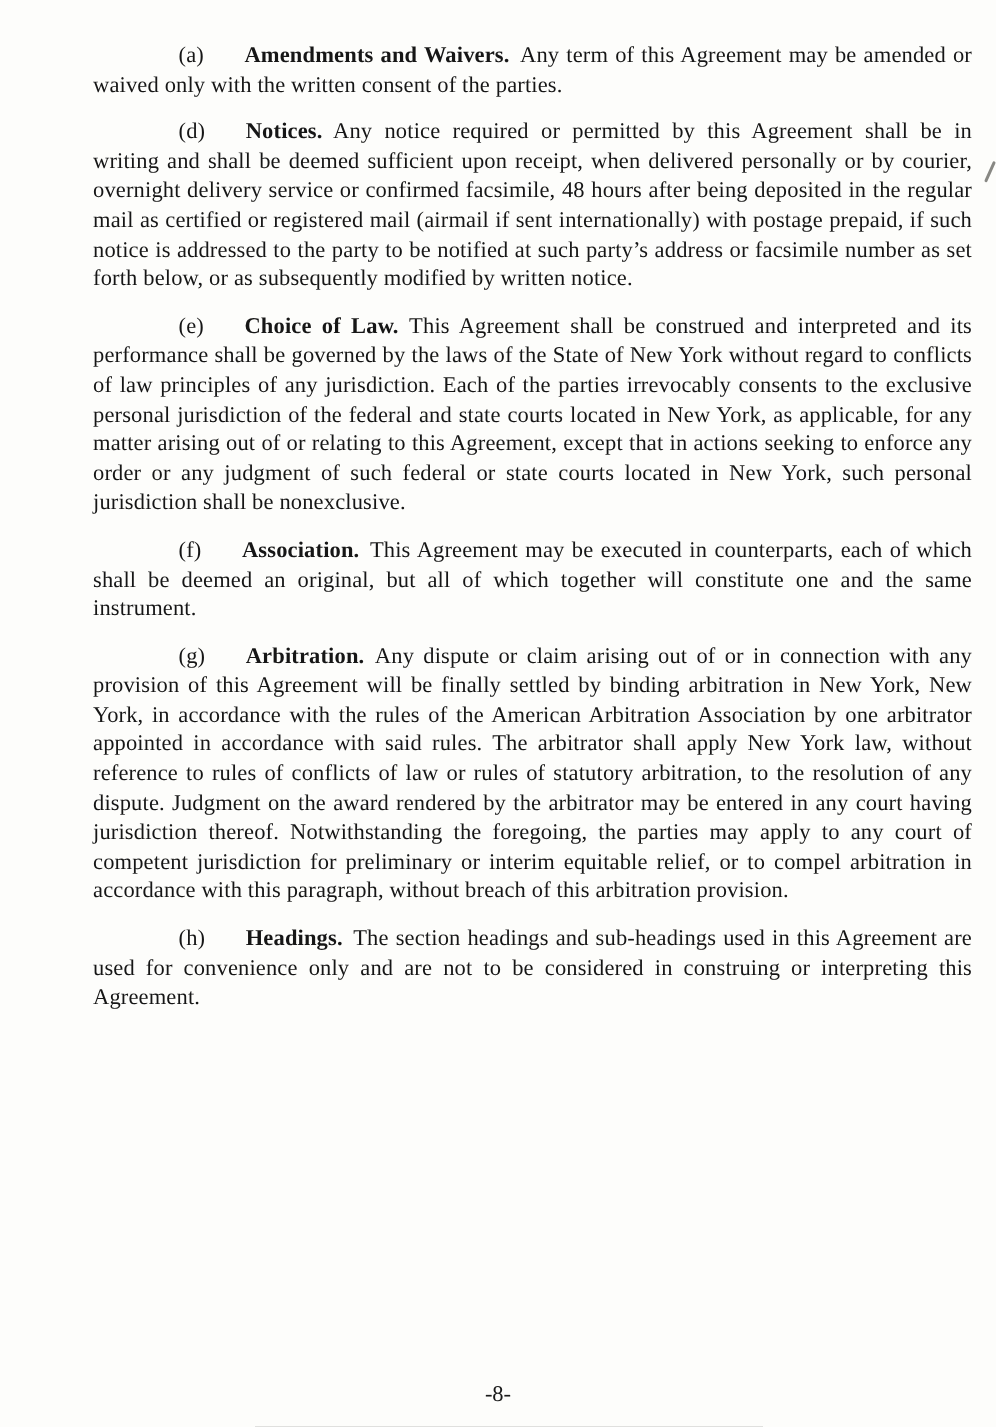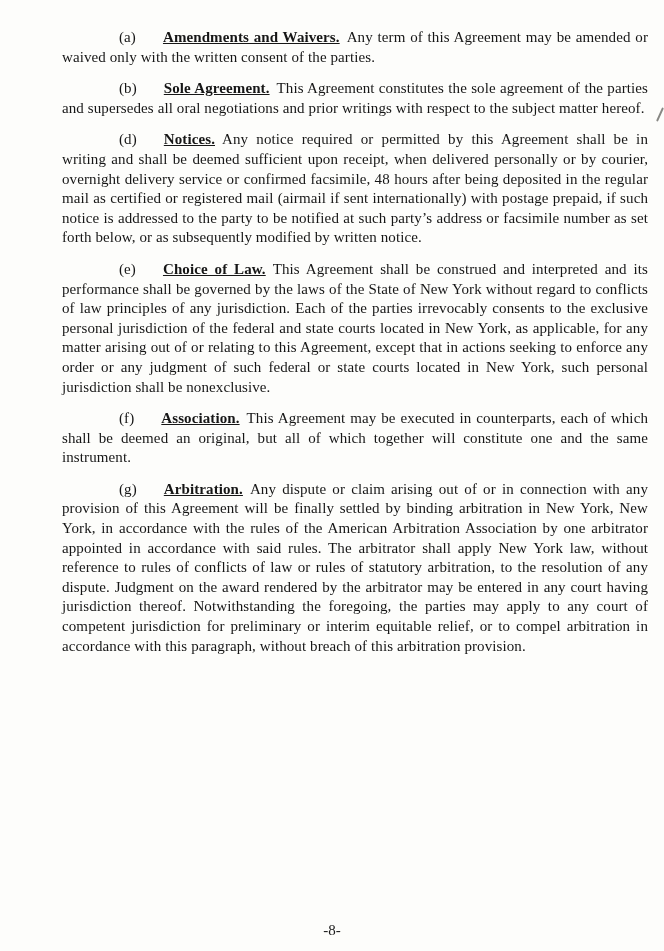--- a/index.html
+++ b/index.html
@@ -24,21 +24,20 @@
     text-indent: 57px;
     margin-bottom: 12px;
     letter-spacing: 0.1px;
   }
   .tab {
     display: inline-block;
     width: 27px;
   }
   .heading {
     font-weight: bold;
-    text-decoration: underline;
     margin-right: 7px;
   }
   .footer {
     position: absolute;
     bottom: 12px;
     left: 0;
     right: 0;
     text-align: center;
     font-size: 15px;
     color: #1a1a1a;
@@ -55,31 +54,31 @@
     opacity: 0.8;
   }
 </style>
 </head>
 <body>
 
 <div class="page-content">
 
   <p class="section"><span class="letter">(a)</span><span class="tab"></span><span class="heading">Amendments and Waivers.</span><span class="body-text">Any term of this Agreement may be amended or waived only with the written consent of the parties.</span></p>
 
-  <p class="section"><span class="letter">(b)</span><span class="tab"></span><span class="heading">Sole Agreement.</span><span class="body-text">This Agreement constitutes the sole agreement of the parties and supersedes all oral negotiations and prior writings with respect to the subject matter hereof.</span></p>
 
 
   <p class="section"><span class="letter">(d)</span><span class="tab"></span><span class="heading">Notices.</span><span class="body-text">Any notice required or permitted by this Agreement shall be in writing and shall be deemed sufficient upon receipt, when delivered personally or by courier, overnight delivery service or confirmed facsimile, 48 hours after being deposited in the regular mail as certified or registered mail (airmail if sent internationally) with postage prepaid, if such notice is addressed to the party to be notified at such party’s address or facsimile number as set forth below, or as subsequently modified by written notice.</span></p>
 
   <p class="section"><span class="letter">(e)</span><span class="tab"></span><span class="heading">Choice of Law.</span><span class="body-text">This Agreement shall be construed and interpreted and its performance shall be governed by the laws of the State of New York without regard to conflicts of law principles of any jurisdiction.  Each of the parties irrevocably consents to the exclusive personal jurisdiction of the federal and state courts located in New York, as applicable, for any matter arising out of or relating to this Agreement, except that in actions seeking to enforce any order or any judgment of such federal or state courts located in New York, such personal jurisdiction shall be nonexclusive.</span></p>
 
   <p class="section"><span class="letter">(f)</span><span class="tab"></span><span class="heading">Association.</span><span class="body-text">This Agreement may be executed in counterparts, each of which shall be deemed an original, but all of which together will constitute one and the same instrument.</span></p>
 
   <p class="section"><span class="letter">(g)</span><span class="tab"></span><span class="heading">Arbitration.</span><span class="body-text">Any dispute or claim arising out of or in connection with any provision of this Agreement will be finally settled by binding arbitration in New York, New York, in accordance with the rules of the American Arbitration Association by one arbitrator appointed in accordance with said rules.  The arbitrator shall apply New York law, without reference to rules of conflicts of law or rules of statutory arbitration, to the resolution of any dispute.  Judgment on the award rendered by the arbitrator may be entered in any court having jurisdiction thereof.  Notwithstanding the foregoing, the parties may apply to any court of competent jurisdiction for preliminary or interim equitable relief, or to compel arbitration in accordance with this paragraph, without breach of this arbitration provision.</span></p>
 
+  <p class="section"><span class="letter">(h)</span><span class="tab"></span><span class="heading">Headings.</span><span class="body-text">The section headings and sub-headings used in this Agreement are used for convenience only and are not to be considered in construing or interpreting this Agreement.</span></p>
 
 </div>
 
 <div class="scan-artifact"></div>
 
 <div class="footer">
   <span>-8-</span>
 </div>
 
 </body></html>

